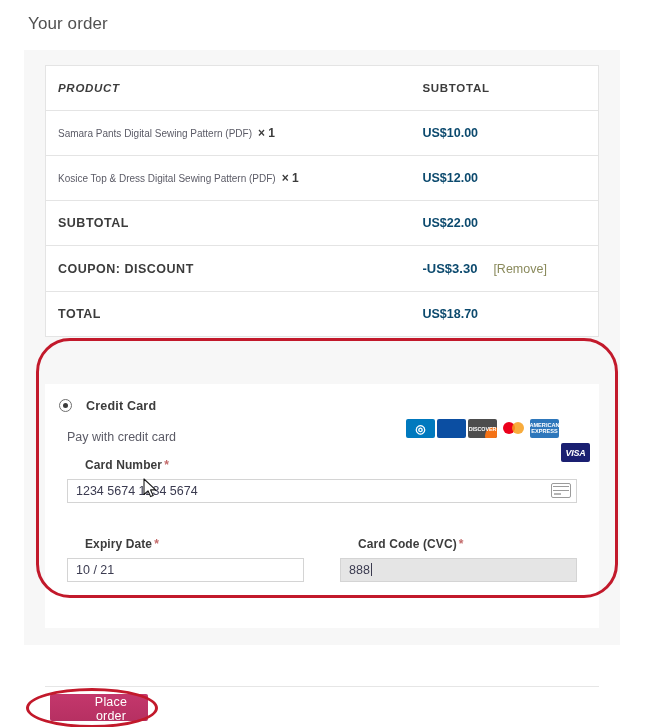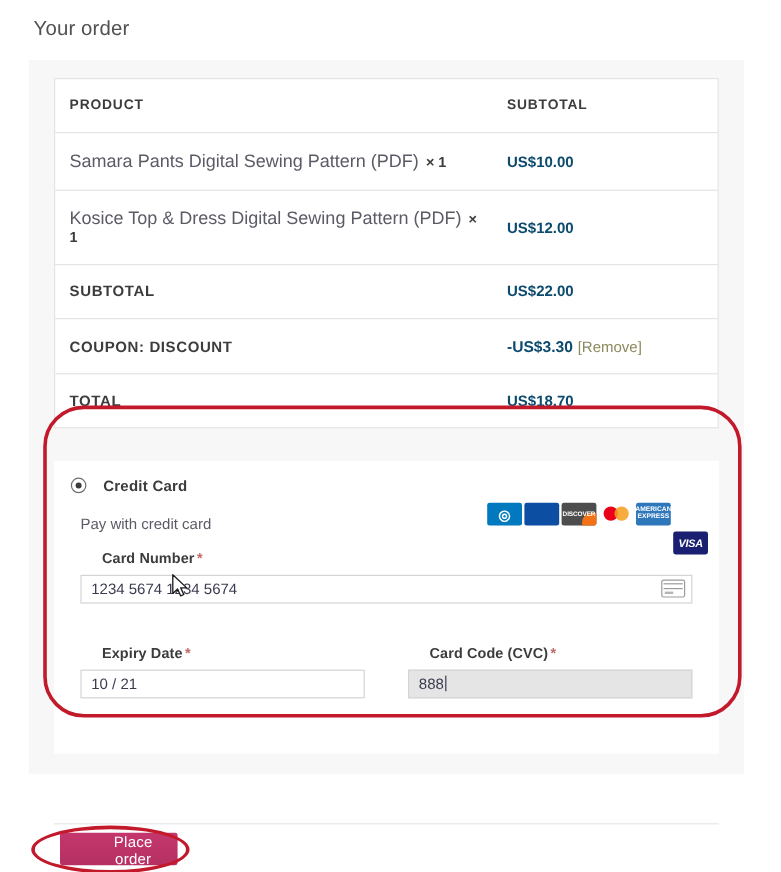--- a/index.html
+++ b/index.html
@@ -56,32 +56,32 @@
   }
   .order-table tr:last-child td { border-bottom: none; }
   .order-table th {
     font-size: 11.5px;
     font-weight: 700;
     letter-spacing: .7px;
     color: #3c3c3c;
     padding-top: 16px;
     padding-bottom: 16px;
   }
-  .col-prod { width: 66%; }
+  .col-prod { width: 66%; font-style: italic; }
   .col-sub  { width: 34%; }
-  .prod-name { color: #5b5b66; font-size: 15px; text-align: right; }
+  .prod-name { color: #5b5b66; font-size: 10px; text-align: right; }
   .prod-qty  { color: #3c3c3c; font-weight: 700; font-size: 12px; padding-left: 6px; }
   .amount    { font-weight: 700; color: #0c4a6e; font-size: 13px; }
   .row-label { font-weight: 700; letter-spacing: .5px; font-size: 11.5px; color: #3c3c3c; }
   .remove-link {
     color: #8a8a5c;
     font-weight: 400;
     font-size: 12.5px;
     text-decoration: none;
-    padding-left: 4px;
+    padding-left: 16px;
   }
 
   
   .payment-box {
     position: absolute;
     left: 21px;
     top: 334px;
     width: 554px;
     height: 244px;
     background: #ffffff;

